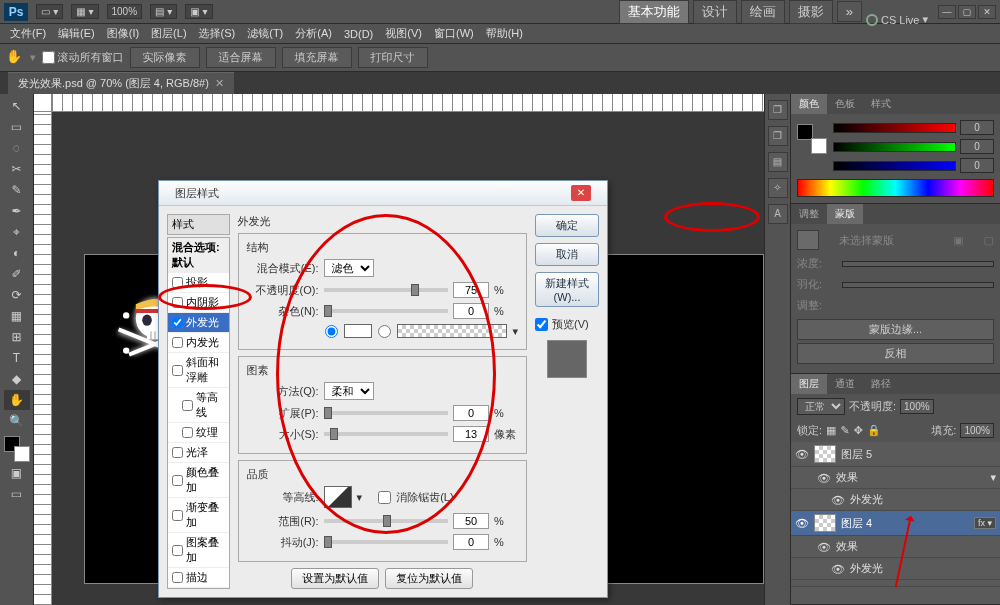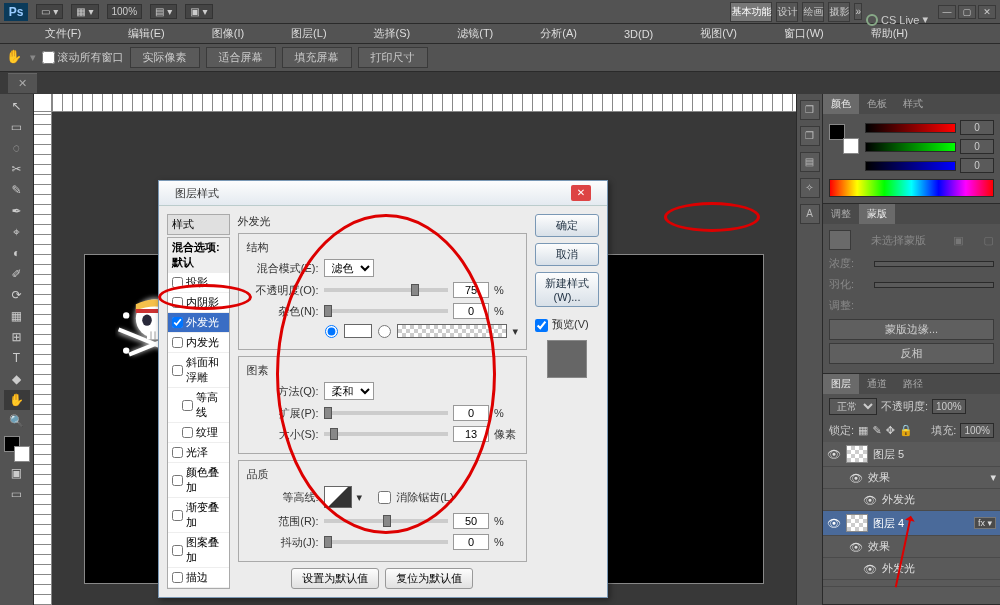--- a/index.html
+++ b/index.html
@@ -4,30 +4,30 @@
 <style>
 * { margin: 0; padding: 0; box-sizing: border-box; font-family: "Microsoft YaHei", SimSun, sans-serif; font-size: 11px; }
 body { background: #535353; width: 1000px; height: 605px; overflow: hidden; position: relative; }
 
 
 .titlebar { background: #535353; height: 24px; display: flex; align-items: center; padding: 0 4px; border-bottom: 1px solid #2a2a2a; }
 .ps-logo { background: #0a3a5a; color: #9cf; font-weight: bold; width: 24px; height: 18px; text-align: center; line-height: 18px; font-size: 12px; margin-right: 8px; }
 .title-controls { display: flex; gap: 8px; align-items: center; }
 .title-dropdown { background: #444; border: 1px solid #333; color: #ccc; padding: 1px 4px; font-size: 10px; }
 .title-right { margin-left: auto; display: flex; gap: 4px; align-items: center; }
-.title-btn { background: #565656; border: 1px solid #3a3a3a; color: #ccc; padding: 2px 0; font-size: 10px; }
+.title-btn { background: #565656; border: 1px solid #3a3a3a; color: #ccc; padding: 2px 8px; font-size: 13px; }
 .title-btn.active { background: #787878; color: #fff; }
 .cslive { color: #ccc; display: flex; align-items: center; gap: 3px; margin-top: 16px; }
 .cslive-ring { width: 12px; height: 12px; border: 2px solid #8a8; border-radius: 50%; display: inline-block; }
 .win-btns { display: flex; gap: 2px; margin-left: 6px; }
 .win-btn { width: 18px; height: 14px; background: #555; border: 1px solid #3a3a3a; color: #ccc; text-align: center; font-size: 9px; line-height: 12px; }
 
 
 .menubar { background: #535353; height: 20px; display: flex; align-items: center; padding: 0 4px; color: #ddd; gap: 0; border-bottom: 1px solid #2a2a2a; }
-.menu-item { padding: 2px 6px; cursor: default; margin-left: 35px; }
+.menu-item { padding: 2px 6px; cursor: default; }
 
 
 .optionbar { background: #535353; height: 28px; display: flex; align-items: center; padding: 0 6px; gap: 6px; border-bottom: 1px solid #2a2a2a; }
 .hand-icon { width: 18px; height: 18px; color: #ccc; font-size: 13px; }
 .option-check { display: flex; align-items: center; gap: 3px; color: #ccc; }
 .option-btn { background: #5a5a5a; border: 1px solid #3a3a3a; color: #ccc; padding: 2px 12px; }
 
 
 .doctab-row { background: #3a3a3a; height: 22px; display: flex; align-items: center; padding: 0 8px; }
 .doctab { background: #535353; color: #ddd; padding: 3px 10px; border-top: 1px solid #666; display: flex; align-items: center; gap: 6px; }
@@ -43,21 +43,21 @@
 .color-sw .bg { position: absolute; width: 16px; height: 16px; background: #fff; border: 1px solid #888; bottom: 0; right: 0; }
 
 .canvas-area { flex: 1; background: #383838; position: relative; overflow: hidden; }
 .ruler-h { position: absolute; top: 0; left: 18px; right: 0; height: 18px; background: #fff; border-bottom: 1px solid #888; font-size: 8px; overflow: hidden; background-image: repeating-linear-gradient(90deg, #888 0, #888 1px, transparent 1px, transparent 10px); }
 .ruler-v { position: absolute; top: 18px; left: 0; width: 18px; bottom: 0; background: #fff; border-right: 1px solid #888; background-image: repeating-linear-gradient(0deg, #888 0, #888 1px, transparent 1px, transparent 10px); }
 .ruler-corner { position: absolute; top:0; left:0; width:18px; height:18px; background:#fff; border-right:1px solid #888; border-bottom:1px solid #888; }
 .canvas-doc { position: absolute; top: 160px; left: 50px; width: 680px; height: 330px; background: #000; border: 1px solid #888; }
 .skull { position: absolute; top: 30px; left: 30px; width: 80px; height: 80px; }
 
 
-.rightdock { width: 178px; background: #535353; border-left: 1px solid #2a2a2a; display: flex; flex-direction: column; }
+.rightdock { width: 210px; background: #535353; border-left: 1px solid #2a2a2a; display: flex; flex-direction: column; }
 .minidock { width: 26px; background: #535353; border-left: 1px solid #2a2a2a; display: flex; flex-direction: column; align-items: center; gap: 6px; padding-top: 6px; }
 .minidock .mi { width: 20px; height: 20px; background: #5a5a5a; border: 1px solid #3a3a3a; color: #bbb; text-align: center; line-height: 18px; font-size: 10px; }
 
 .panel { border-bottom: 1px solid #2a2a2a; }
 .panel-tabs { display: flex; background: #4a4a4a; height: 20px; align-items: flex-end; }
 .ptab { padding: 3px 8px; color: #aaa; background: #4a4a4a; font-size: 10px; }
 .ptab.active { background: #6a6a6a; color: #eee; }
 
 .color-panel { padding: 6px; display: flex; gap: 6px; }
 .color-sliders { flex: 1; display: flex; flex-direction: column; gap: 4px; }
@@ -106,21 +106,21 @@
 .frow .num { width: 36px; border: 1px solid #999; background: #fff; text-align: center; padding: 1px; }
 .frow .unit { width: 24px; }
 .frow select { border: 1px solid #999; background: #fff; padding: 1px 3px; }
 .color-radio { display: flex; align-items: center; gap: 6px; }
 .swatch { width: 28px; height: 14px; border: 1px solid #666; }
 .grad-sw { width: 110px; height: 14px; border: 1px solid #666; background: repeating-conic-gradient(#ccc 0 25%, #fff 0 50%); background-size: 8px 8px; }
 .contour-sw { width: 28px; height: 22px; border: 1px solid #666; background: linear-gradient(135deg, #fff 48%, #333 52%); }
 
 .dlg-right { width: 92px; display: flex; flex-direction: column; gap: 6px; align-items: stretch; }
 .dlg-btn { background: linear-gradient(#fdfdfd, #d8e0e8); border: 1px solid #7a98b5; padding: 3px 0; text-align: center; color: #234; border-radius: 3px; }
-.preview-check { display: flex; align-items: flex-end; gap: 4px; margin-top: 4px; color: #333; }
+.preview-check { display: flex; align-items: center; gap: 4px; margin-top: 4px; color: #333; }
 .preview-swatch { width: 40px; height: 38px; background: #666; border: 1px solid #888; margin-top: 2px; align-self: center; }
 
 .dlg-bottom-btns { display: flex; gap: 6px; justify-content: center; margin-top: 4px; }
 .dlg-bottom-btns .sbtn { background: linear-gradient(#fdfdfd,#e0e0e0); border: 1px solid #999; padding: 2px 10px; border-radius: 3px; }
 
 
 .red-ring { position: absolute; border: 3px solid #d00; border-radius: 50%; pointer-events: none; }
 .red-arrow { position: absolute; width: 2px; height: 70px; background: #d00; transform: rotate(12deg); pointer-events: none; }
 .red-arrow::before { content:''; position:absolute; top:-8px; left:-4px; border:5px solid transparent; border-bottom-color:#d00; }
 </style>
@@ -173,20 +173,21 @@
       <span>滚动所有窗口</span>
     </label>
   <button class="option-btn">实际像素</button>
   <button class="option-btn">适合屏幕</button>
   <button class="option-btn">填充屏幕</button>
   <button class="option-btn">打印尺寸</button>
 </div>
 
 <div class="doctab-row">
   <div class="doctab">
+    <span>发光效果.psd @ 70% (图层 4, RGB/8#)</span>
     <span class="x">✕</span>
   </div>
 </div>
 
 <div class="main">
 
   <div class="toolbox">
     <div class="tool">↖</div>
     <div class="tool">▭</div>
     <div class="tool">◌</div>

